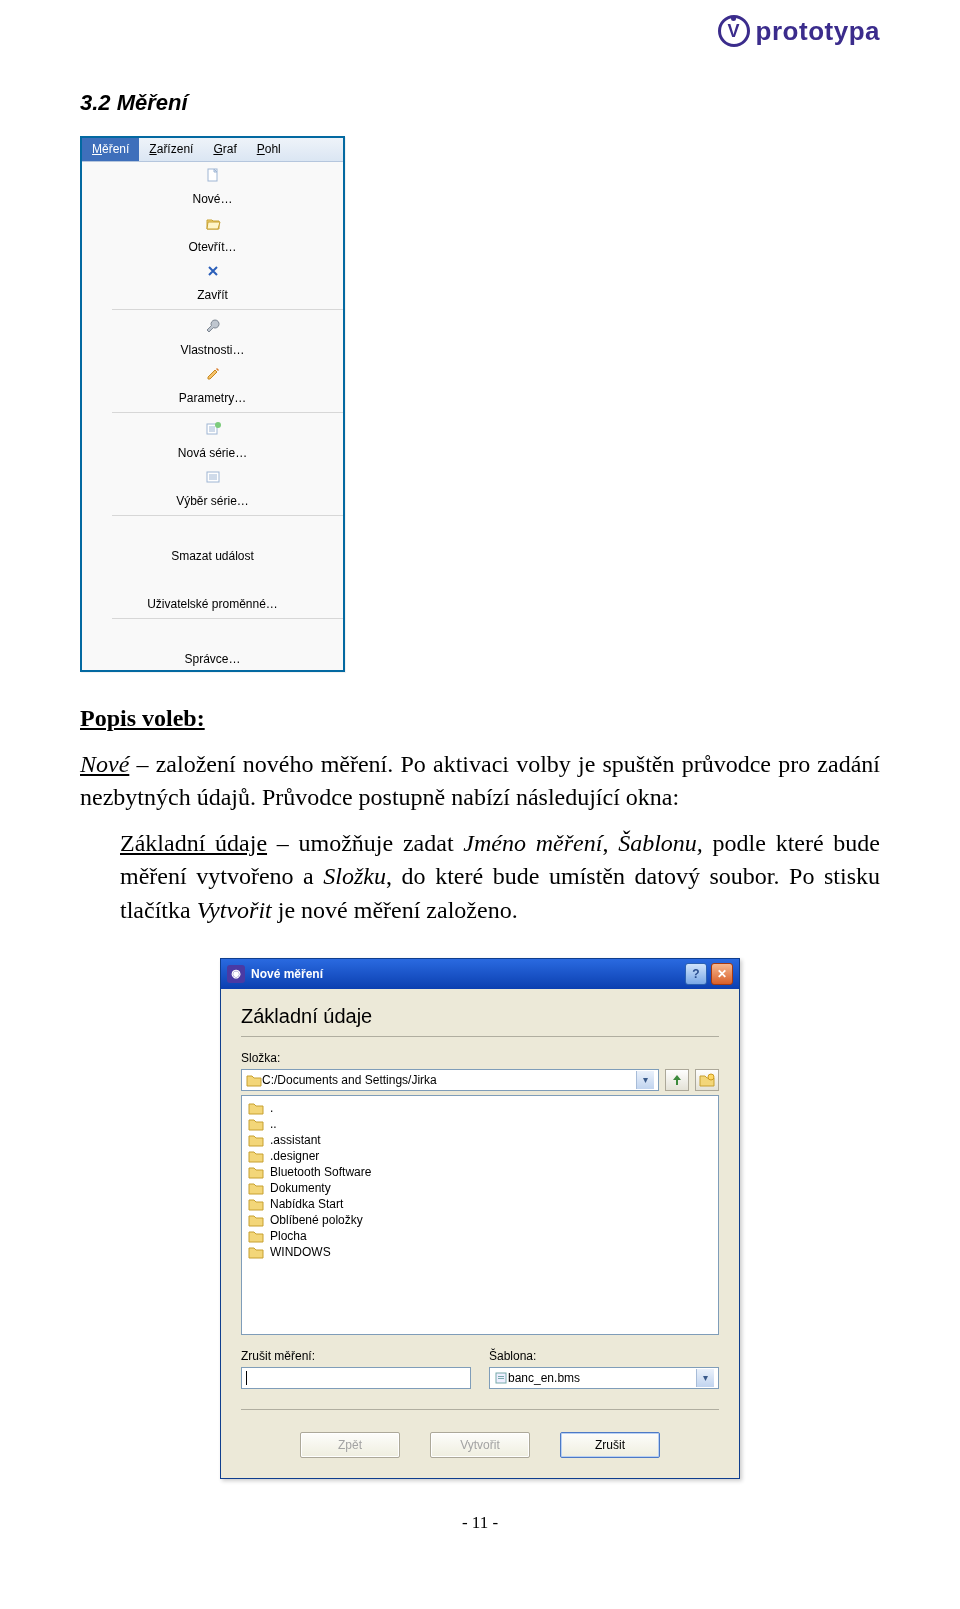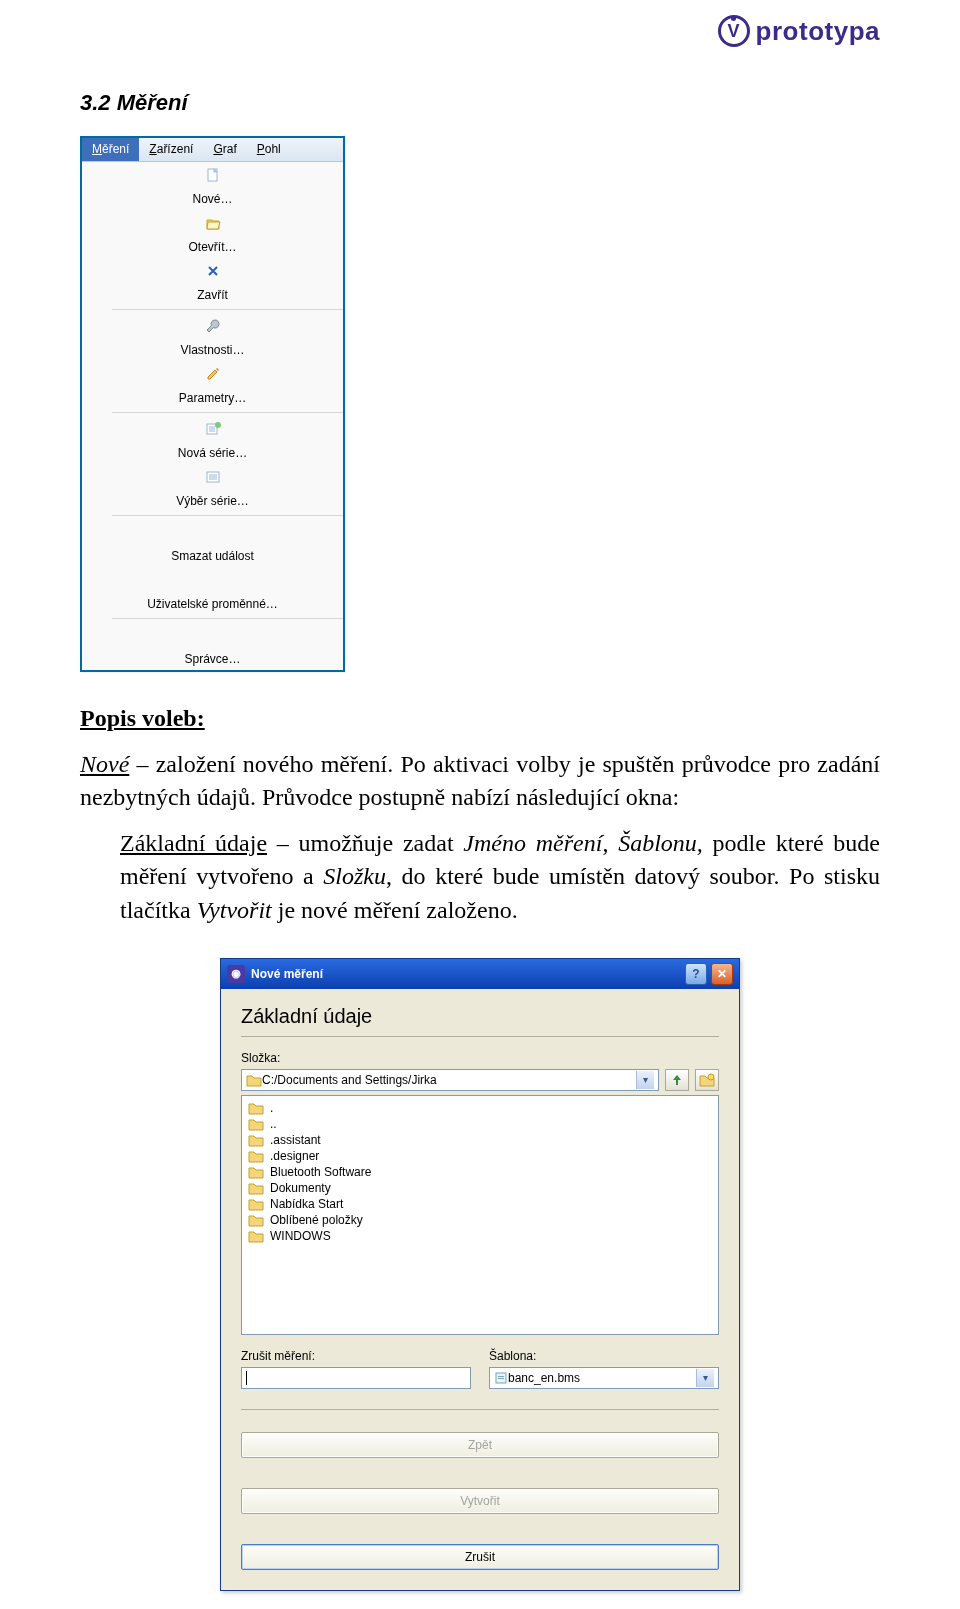--- a/index.html
+++ b/index.html
@@ -81,21 +81,21 @@
   .sqbtn { width: 24px; height: 22px; background: linear-gradient(#fefefe,#e4e2d7);
     border: 1px solid #aca899; display:flex;align-items:center;justify-content:center; }
   .folder-ico { width:16px; height:14px; }
   .file-list {
     background:#fff; border:1px solid #7f9db9; height: 240px; padding: 4px 6px;
     overflow: hidden;
   }
   .file-list .li { display:flex; align-items:center; gap:6px; padding:1px 0; }
   .lower-row { display:flex; gap: 18px; margin-top: 14px; align-items:flex-end; }
   .lower-row .col { flex: 1; }
-  .btn-row { display:flex; gap: 30px; justify-content:center; margin-top: 22px; flex-direction: column; }
+  .btn-row { display:flex; gap: 30px; justify-content:center; margin-top: 22px; }
   .btn {
     min-width: 100px; height: 26px; border: 1px solid #aca899; background: linear-gradient(#fdfdfb,#efeedf);
     display:flex;align-items:center;justify-content:center; border-radius:2px;
     box-shadow: inset 0 0 0 1px #fff;
   }
   .btn.disabled { color: #a3a3a3; }
   .btn.active { border-color:#4d79c5; box-shadow: inset 0 0 0 1px #b8d0f3; }
 
   .page-num { text-align:center; font-family:"Times New Roman",serif; font-size:17px; margin-top: 34px; }
 </style>
@@ -293,20 +293,26 @@
           <div class="li">
             <svg class="folder-ico" viewBox="0 0 16 14">
               <path fill="#f3d679" stroke="#c7a030" d="M1 3h5l2 2h7v8H1z"></path>
             </svg>
             <span>Oblíbené položky</span>
           </div>
           <div class="li">
             <svg class="folder-ico" viewBox="0 0 16 14">
               <path fill="#f3d679" stroke="#c7a030" d="M1 3h5l2 2h7v8H1z"></path>
             </svg>
+            <span>Plocha</span>
+          </div>
+          <div class="li">
+            <svg class="folder-ico" viewBox="0 0 16 14">
+              <path fill="#f3d679" stroke="#c7a030" d="M1 3h5l2 2h7v8H1z"></path>
+            </svg>
             <span>WINDOWS</span>
           </div>
         </div>
 
       <div class="lower-row">
         <div class="col">
           <div class="fld-label">Zrušit měření:</div>
           <div class="txt">
             <span style="color:#000;border-left:1px solid #000;height:14px;"></span>
             <span></span>

